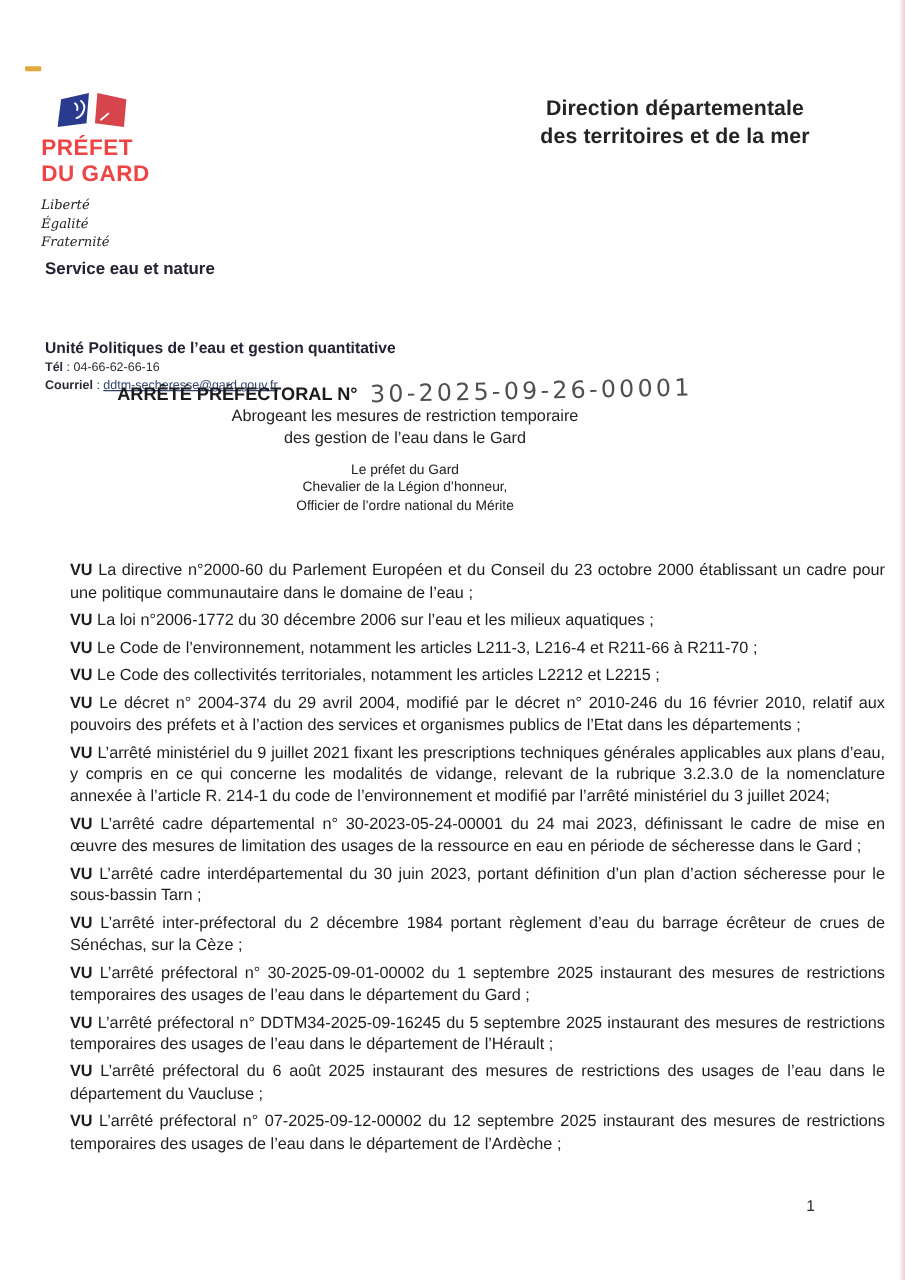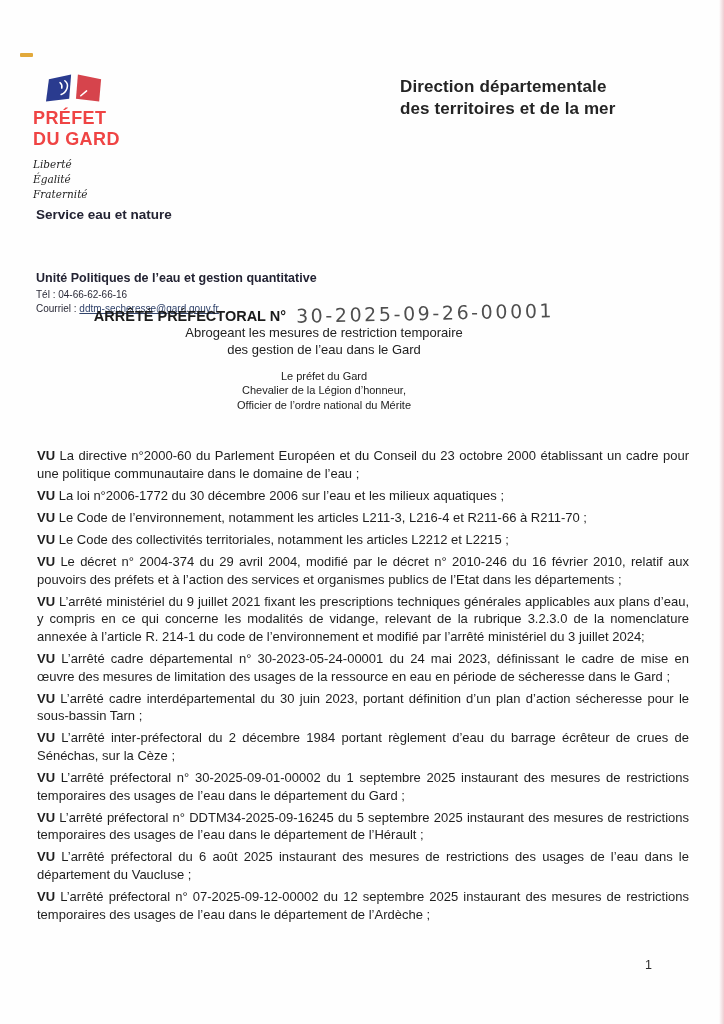--- a/index.html
+++ b/index.html
@@ -41,43 +41,43 @@
     color:#ef4444;
   }
   .rf-motto{
     margin-top:7px;
     font-family:"DejaVu Serif",serif;font-style:italic;
     font-size:10.5px;line-height:1.45;color:#1c1c1c;
   }
   
   .direction{
     position:absolute;top:76px;right:44px;width:280px;
-    text-align:left;font-weight:bold;font-size:17px;line-height:1.32;
+    text-align:center;font-weight:bold;font-size:17px;line-height:1.32;
     color:#242424;white-space:pre-line;letter-spacing:.1px;
   }
   
   .service{position:absolute;left:36px;top:207px;color:#232333;}
   .service .s1{font-weight:bold;font-size:13.5px;line-height:1.25;}
   .service .s2{font-weight:bold;font-size:12.5px;line-height:1.35;margin-top:46px;}
   .service .c-line{font-size:10px;line-height:1.35;margin-top:1px;color:#2a2a38;}
-  .service .c-label{font-weight:normal;margin-top:32px;}
+  .service .c-label{font-weight:bold;margin-top:32px;}
   .service a{color:var(--link);text-decoration:underline;}
   
   .title-block{position:absolute;top:303px;left:0;width:648px;text-align:center;}
   .title-line{font-weight:bold;font-size:14.5px;color:#1b1b1b;white-space:nowrap;}
   .hand{
     display:inline-block;margin-left:10px;
     font-family:"DejaVu Sans",sans-serif;
     font-size:19px;font-weight:400;color:var(--handwriting);
     letter-spacing:2.6px;transform:rotate(-1.2deg) translateY(-1px);
   }
   .subtitle{font-size:13px;line-height:1.3;color:#222;}
   .issuer{margin-top:10px;font-size:11px;line-height:1.32;color:#222;}
   
-  .body-text{position:absolute;top:447px;left:37px;width:652px;}
+  .body-text{position:absolute;top:447px;left:56px;width:652px;}
   .body-text p{
     margin:0 0 4.5px 0;
     font-size:13px;line-height:17.6px;
     text-align:justify;color:#1e1e1e;
   }
   .vu-k{font-weight:bold;}
   
   .page-num{position:absolute;top:958px;right:72px;font-size:12.5px;color:#2a2a2a;}
 </style>
 </head>

